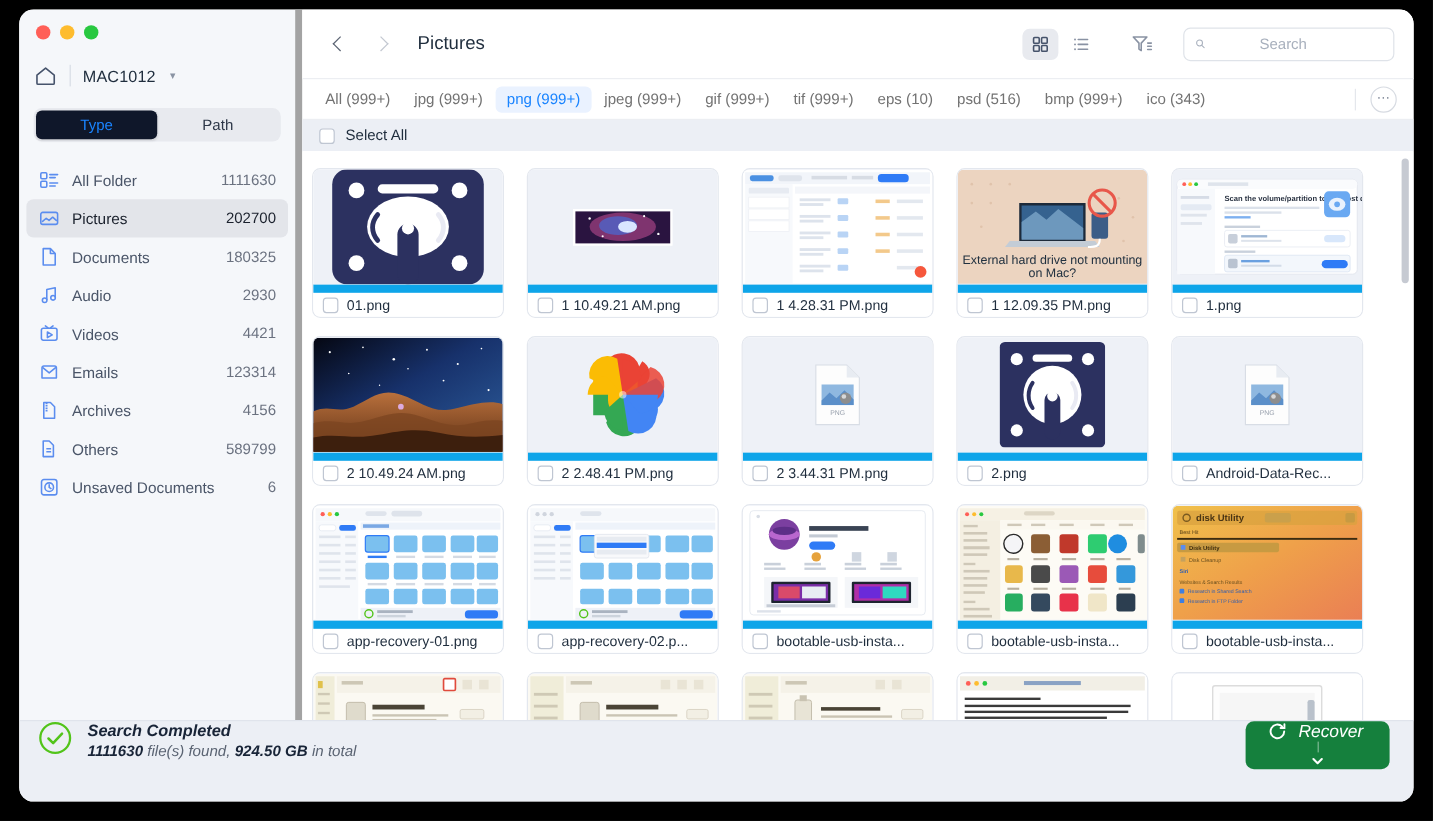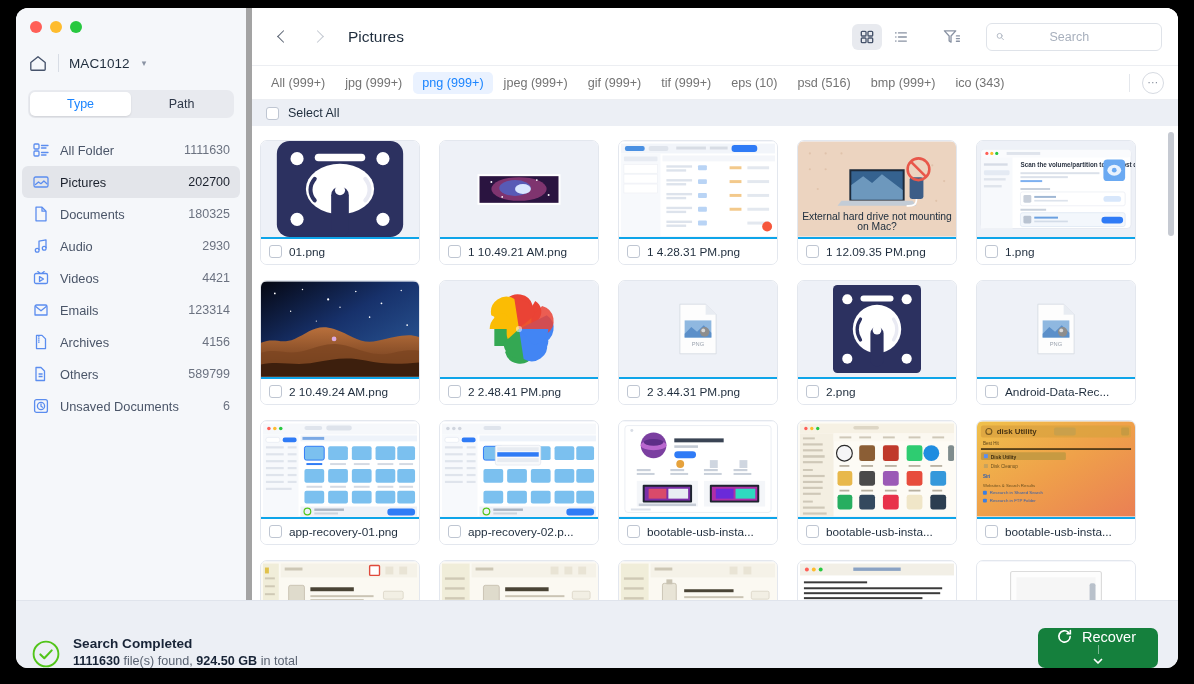--- a/index.html
+++ b/index.html
@@ -58,21 +58,21 @@
     height: 28px;
     background: #e8eaef;
     border-radius: 7px;
     display: flex; padding: 2px;
   }
   .seg > div {
     flex: 1; display: flex; align-items: center; justify-content: center;
     font-size: 12.5px; color: #2d3748; border-radius: 5px;
   }
   .seg > div.active {
-    background: #ffffff; color: #1a84ff; font-weight: 400;
+    background: #0f172a; color: #1a84ff; font-weight: 400;
     box-shadow: 0 1px 2px rgba(0,0,0,.1);
   }
 
   .cat-list { margin-top: 12px; padding: 0 6px; }
   .cat {
     height: 32px; display: flex; align-items: center;
     padding: 0 10px; border-radius: 6px; gap: 10px;
   }
   .cat.sel { background: #e3e5ea; }
   .cat-ico { width: 18px; height: 18px; flex: 0 0 18px; display:flex; align-items:center; justify-content:center;}
@@ -161,38 +161,38 @@
     background: #fff; overflow: hidden;
     display: flex; flex-direction: column;
   }
   .thumb {
     height: 96px; background: #eef1f7;
     display: flex; align-items: center; justify-content: center;
     overflow: hidden; position: relative;
   }
   .cap {
     height: 27px; display: flex; align-items: center; gap: 7px;
-    padding: 0 8px; background: #fff; border-top: 2px solid #0ea5e9;
+    padding: 0 8px; background: #fff; border-top: 7px solid #0ea5e9;
   }
   .cap span {
     font-size: 11.8px; color: #1f2d3d; white-space: nowrap;
     overflow: hidden; text-overflow: ellipsis;
   }
 
   .scrollbar {
     position: absolute; right: 4px; top: 6px;
     width: 6px; height: 104px; border-radius: 3px; background: #c6cad2;
   }
 
   
   .statusbar {
     height: 68px; background: #eceff5;
     border-top: 1px solid #e0e4ec;
-    display: flex; align-items: flex-end;
-    padding: 0 20px 0 16px; gap: 13px;
+    display: flex; align-items: flex-start;
+    padding: 0 20px 0 16px; gap: 13px; font-style: italic;
   }
   .check-circle { width: 28px; height: 28px; flex: 0 0 28px; }
   .status-text { display: flex; flex-direction: column; gap: 3px; }
   .st-title { font-size: 13.6px; font-weight: bold; color: #182437; }
   .st-sub { font-size: 12.6px; color: #5a6372; }
   .st-sub b { color: #182437; }
   .recover {
     display: flex; align-items: center; height: 40px;
     background: #15803d; border-radius: 7px; overflow: hidden; flex-direction: column;
   }

